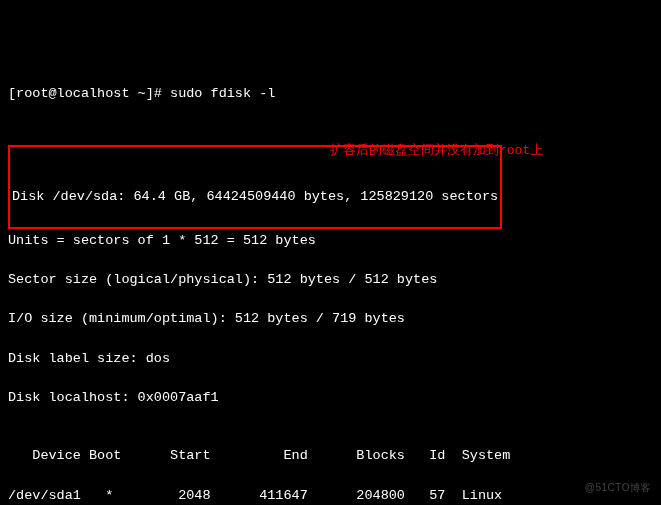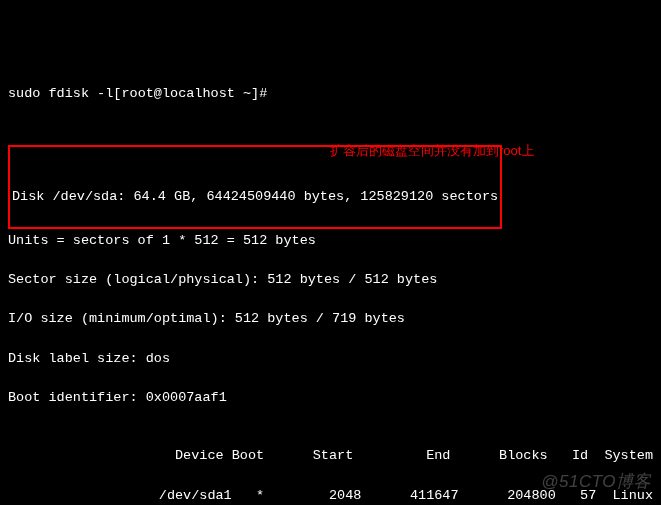--- a/index.html
+++ b/index.html
@@ -30,55 +30,53 @@
     }
     .redbox {
       border: 2px solid #ff0000;
       display: inline-block;
       padding: 1px 2px;
       margin: 2px 0;
     }
     .annotation {
       color: #ff0000;
       position: absolute;
-      font-family: Liberation Sans, sans-serif;
+      font-family: Liberation Mono, monospace;
       font-size: 13px;
     }
     .watermark {
       position: absolute;
       right: 10px;
       bottom: 10px;
       color: rgba(255,255,255,0.25);
       font-family: "Microsoft YaHei", sans-serif;
-      font-size: 17px;
+      font-size: 10px;
       letter-spacing: 0.5px;
-      font-style: italic;
     }
     .tbl {
       white-space: pre;
-      text-align: right;
     }
   </style>
 </head>
 <body>
 
 
 
 <div class="prompt">
-  <span>sudo fdisk -l</span><span>[root@localhost ~]# </span>
+  <span>[root@localhost ~]# </span><span>sudo fdisk -l</span>
 </div>
 <span class="line"></span>
 <div class="redbox">
   <span class="line">Disk /dev/sda: 64.4 GB, 64424509440 bytes, 125829120 sectors</span>
 </div>
 <span class="line">Units = sectors of 1 * 512 = 512 bytes</span>
 <span class="line">Sector size (logical/physical): 512 bytes / 512 bytes</span>
 <span class="line">I/O size (minimum/optimal): 512 bytes / 719 bytes</span>
 <span class="line">Disk label size: dos</span>
-<span class="line">Boot identifier: 0x0007aaf1</span>
+<span class="line">Disk localhost: 0x0007aaf1</span>
 <span class="line"></span>
 <span class="line tbl">   Device Boot      Start         End      Blocks   Id  System</span>
 <span class="line tbl">/dev/sda1   *        2048      411647      204800   57  Linux</span>
 
 <span class="line"></span>
 
 
 
 
 <span class="line"></span>

